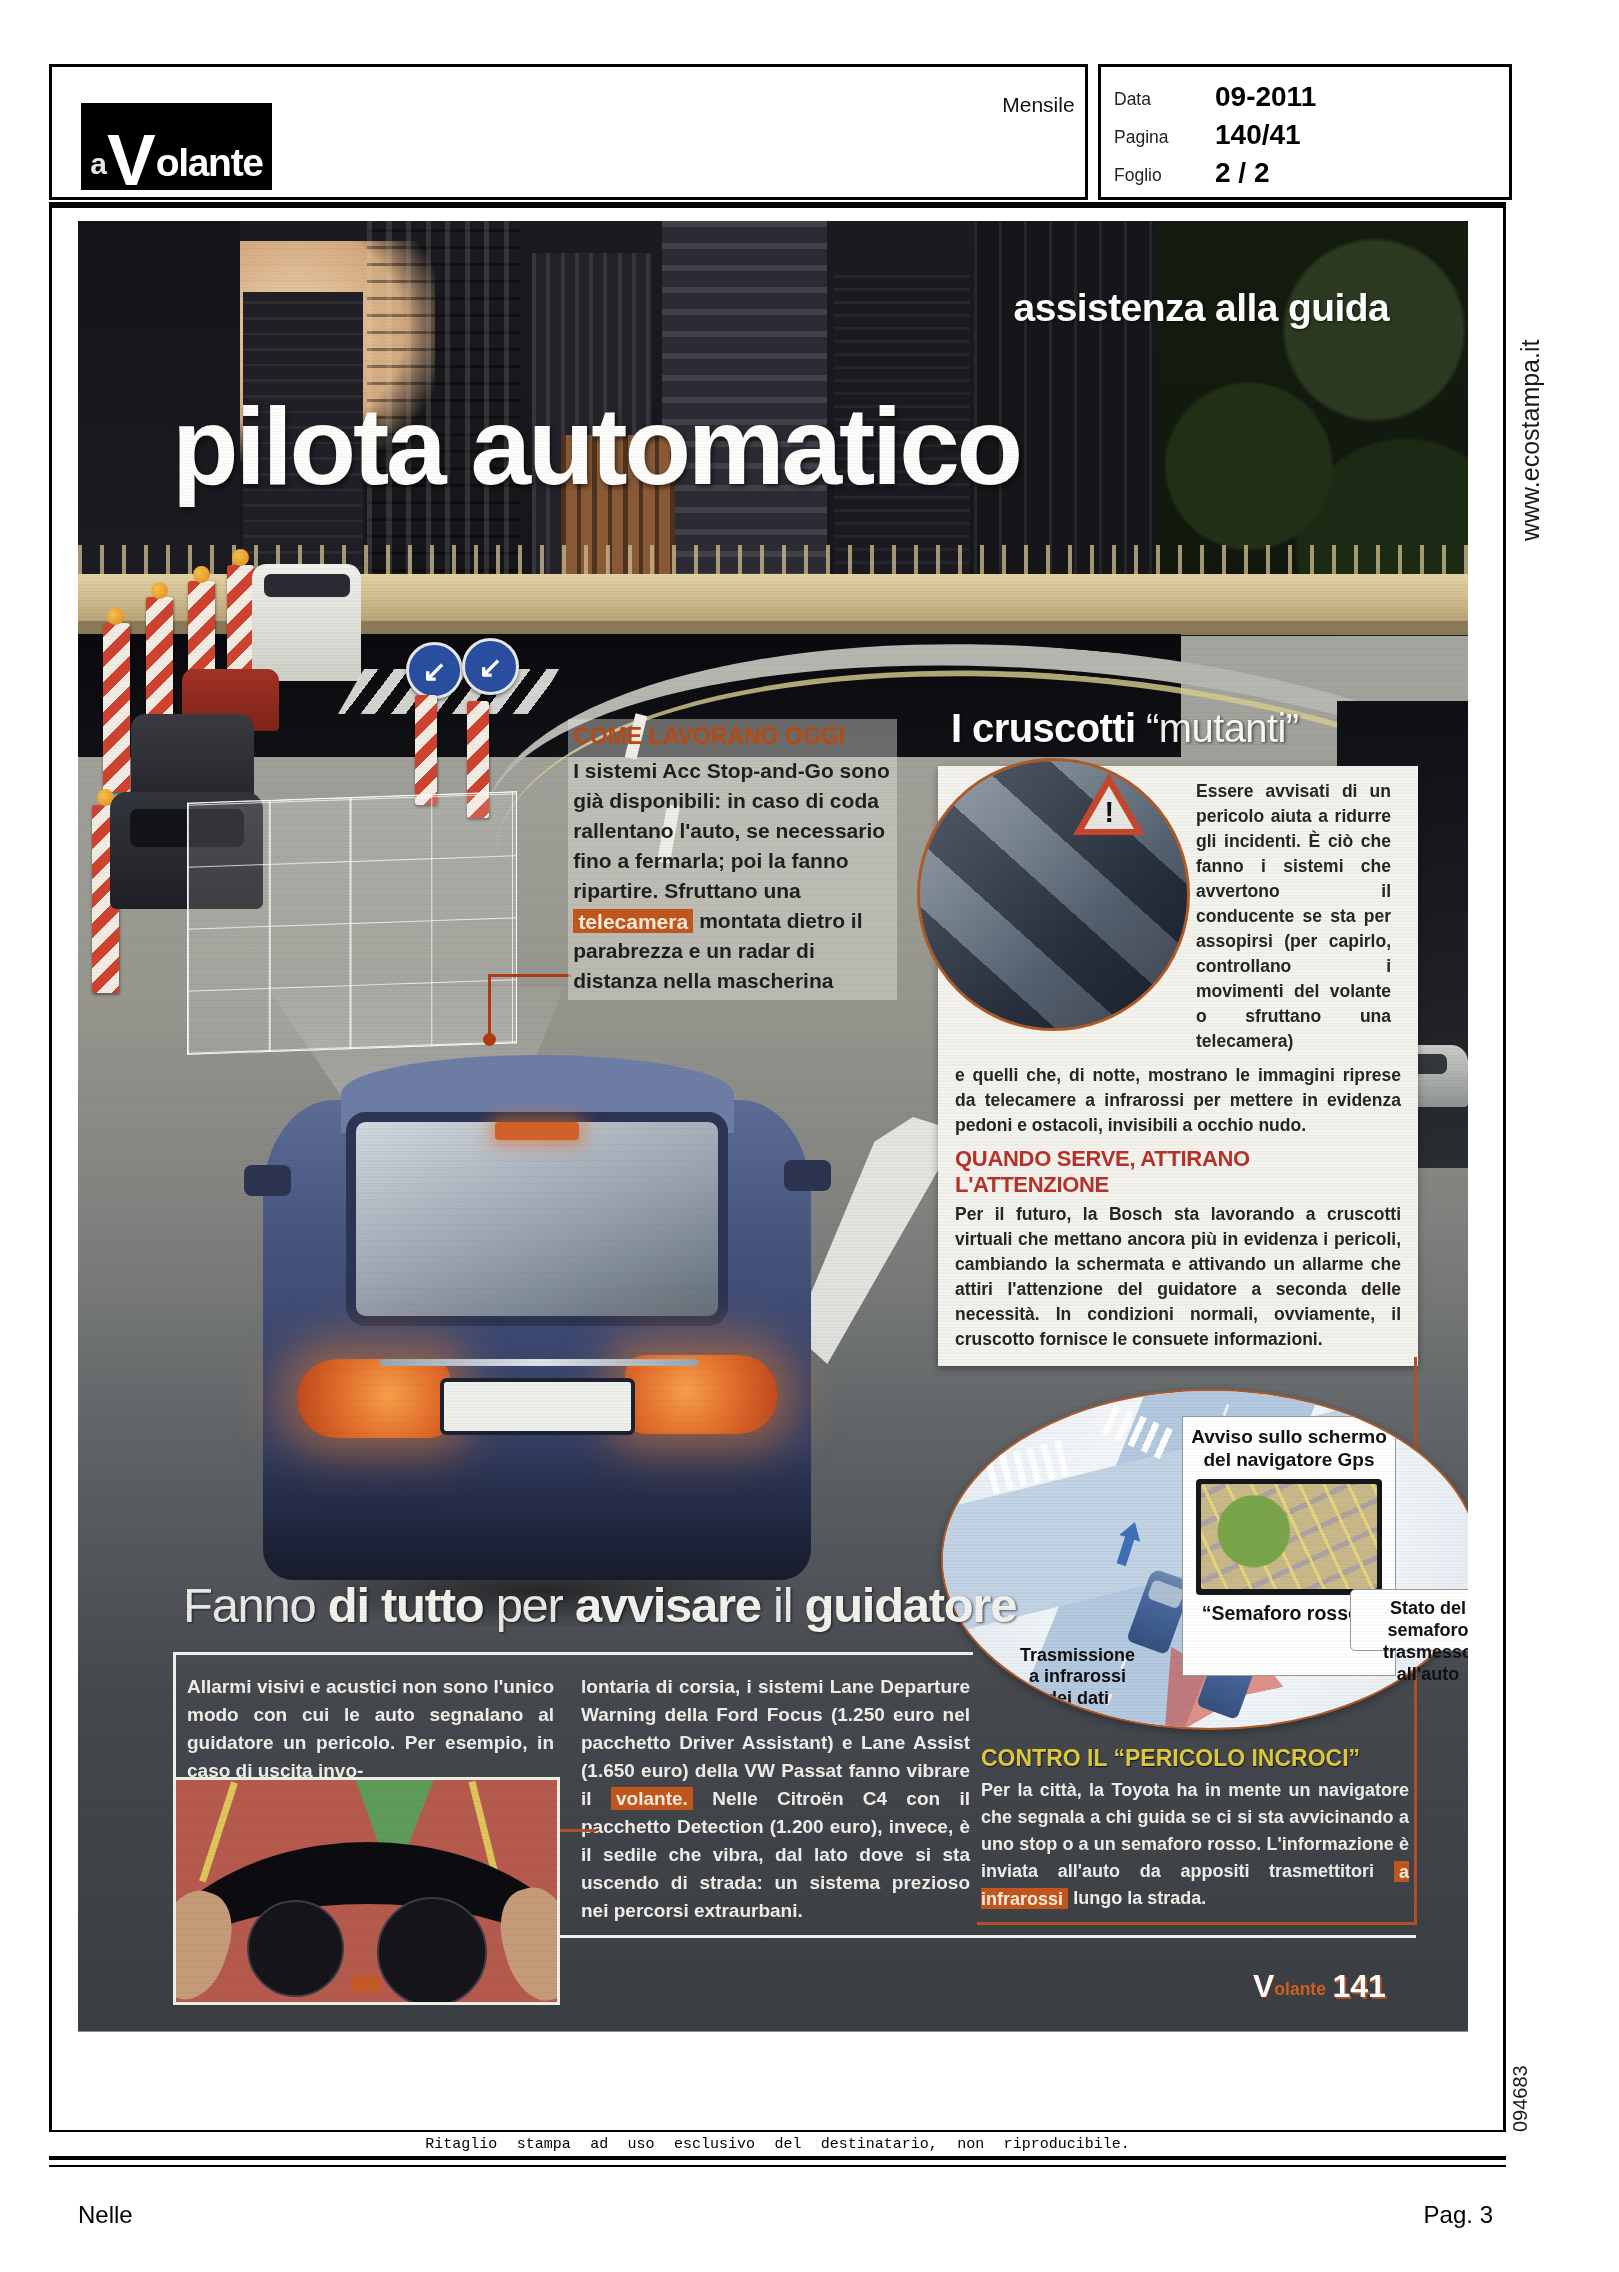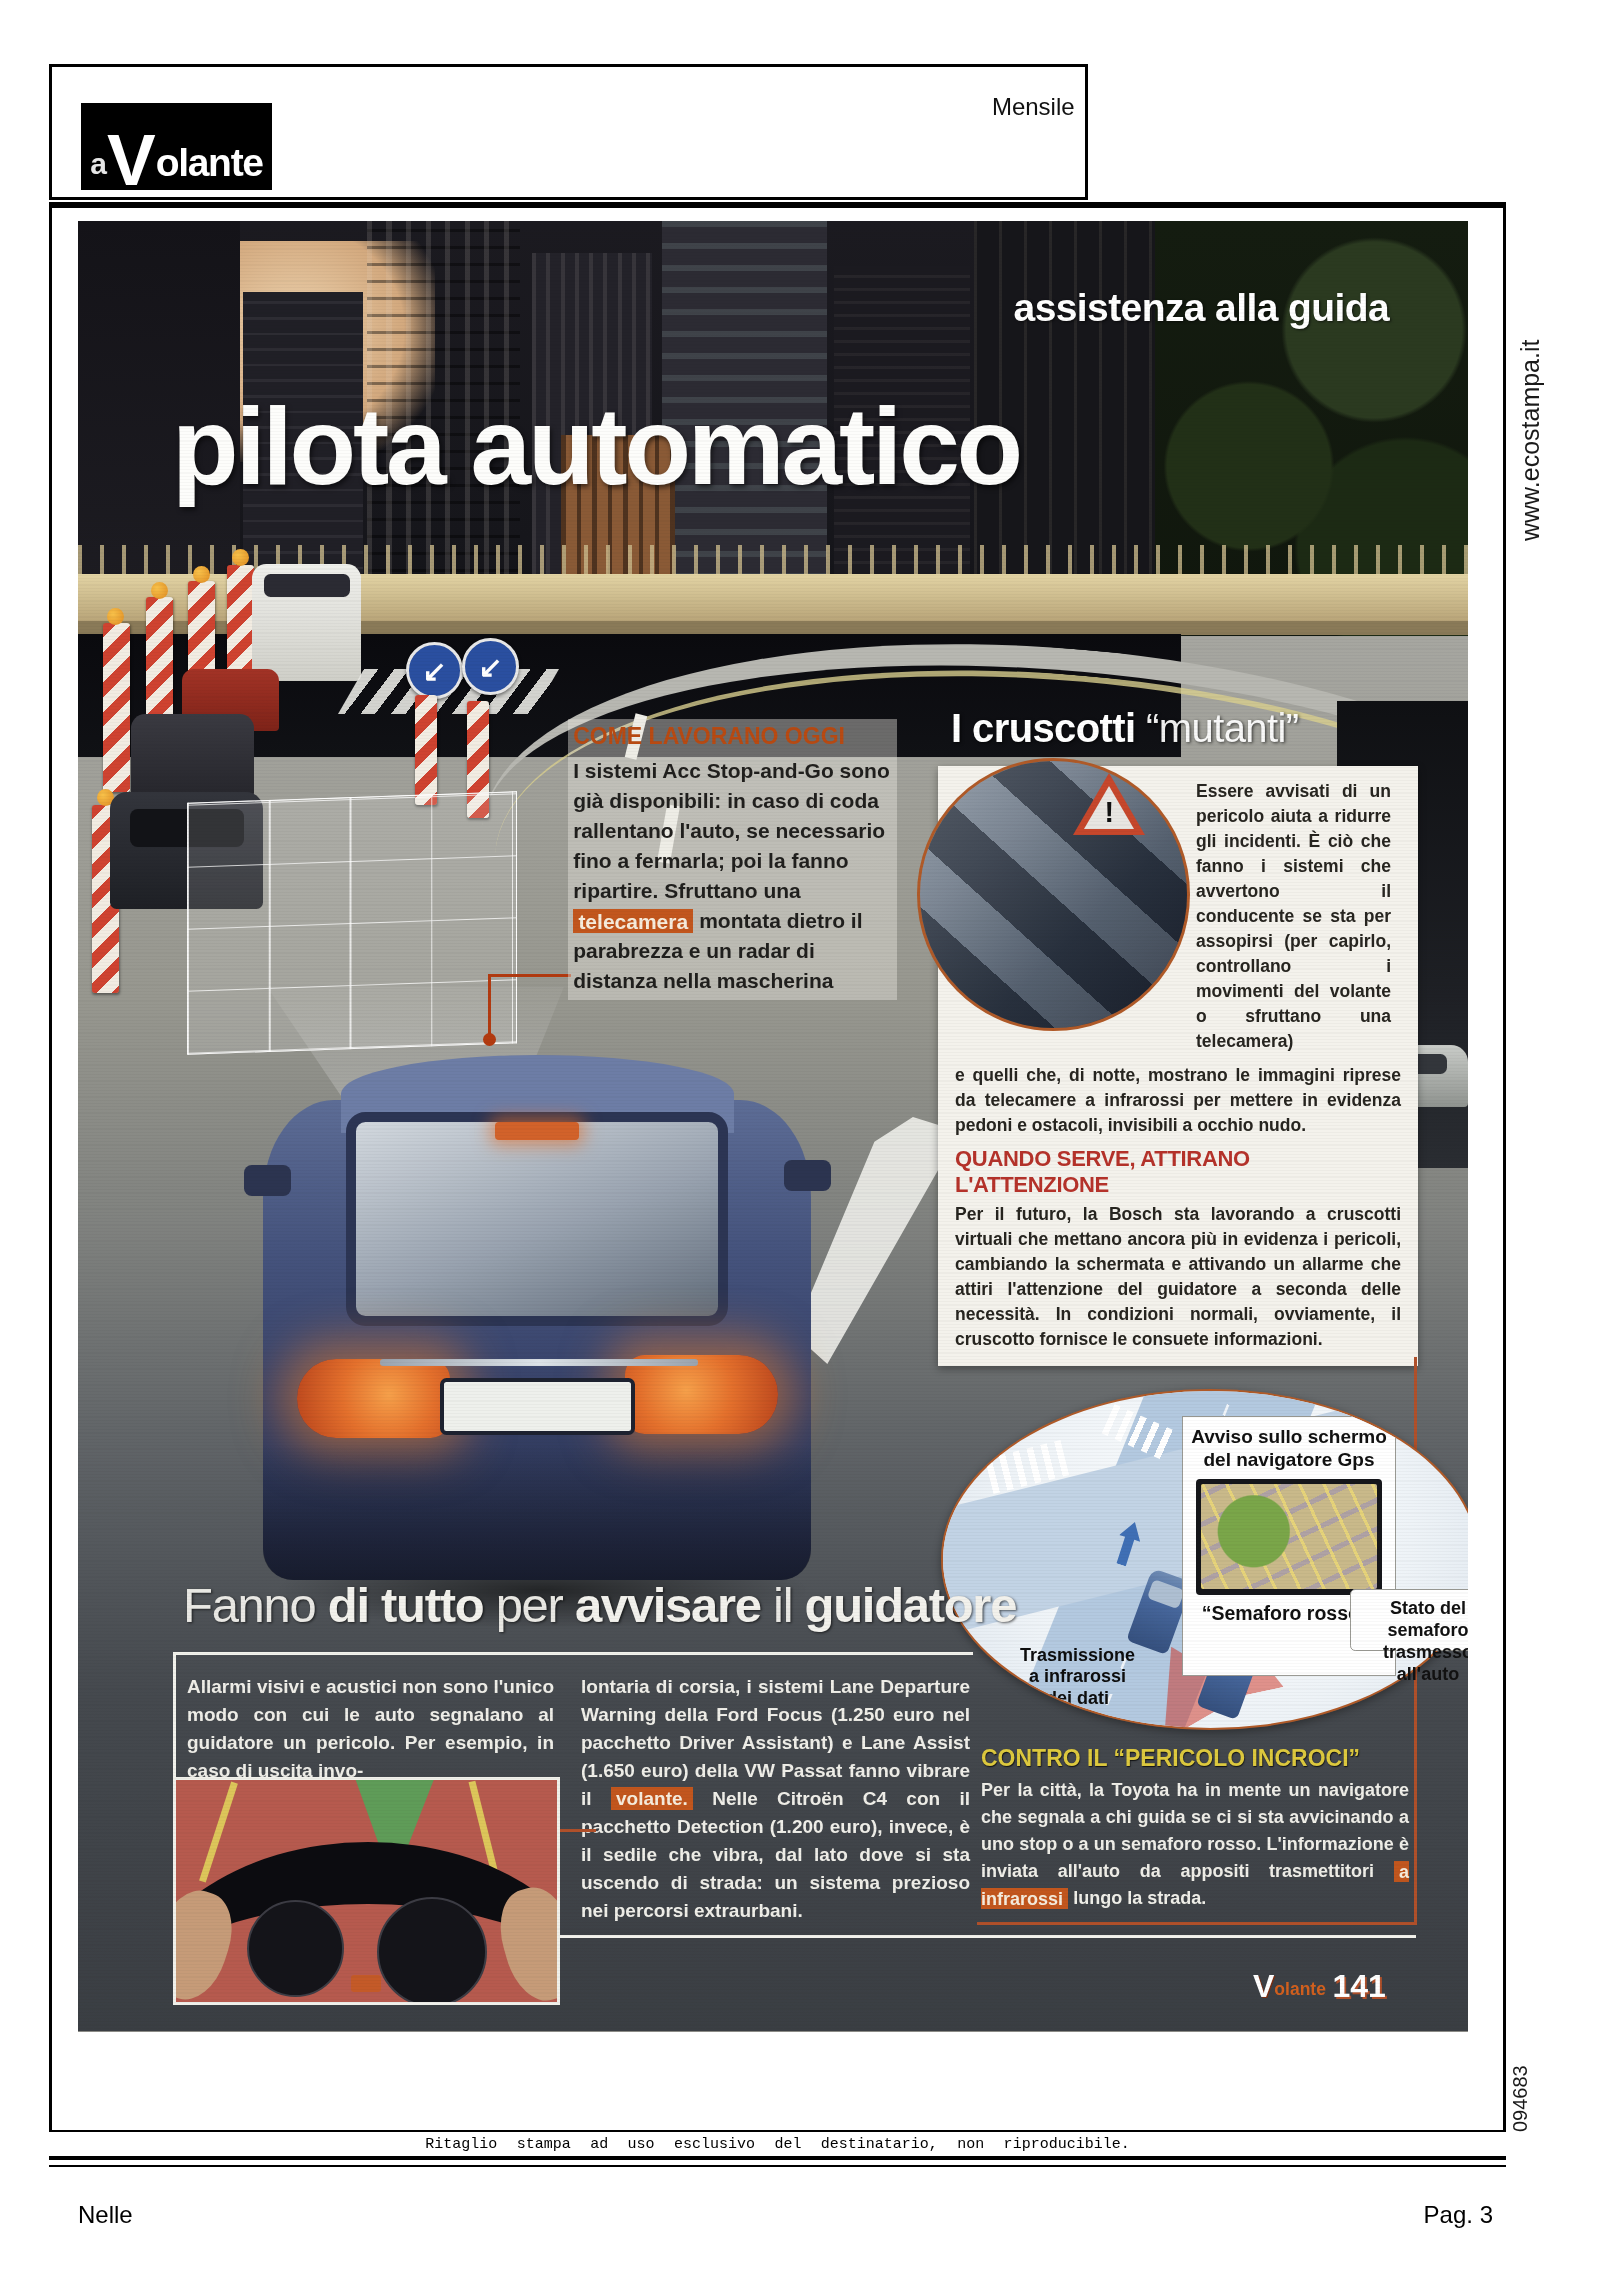--- a/index.html
+++ b/index.html
@@ -5,21 +5,21 @@
   html,body{margin:0;padding:0;background:#e8e8e8;}
   #sheet{position:relative;width:1620px;height:2273px;background:#ffffff;font-family:"Liberation Sans",sans-serif;overflow:hidden;}
   .abs{position:absolute;}
 
   
   .hbox{position:absolute;border:3.2px solid #000;background:#fff;}
   .logo{position:absolute;left:29px;top:36px;width:191px;height:87px;background:#000;color:#fff;display:flex;align-items:flex-end;justify-content:center;overflow:hidden;}
   .lg-a{font-size:30px;font-weight:700;margin-bottom:9px;opacity:.9;}
   .lg-V{font-size:73px;font-weight:700;line-height:.82;}
   .lg-rest{font-size:39px;font-weight:700;margin-bottom:5.2px;letter-spacing:-1.3px;}
-  .mensile{position:absolute;right:10.4px;top:26px;font-size:24px;color:#111;}
+  .mensile{position:absolute;right:10.4px;top:26px;font-size:21px;color:#111;}
   .hrow{position:absolute;left:13px;width:376px;height:36px;}
   .hlbl{position:absolute;left:0;top:7.8px;font-size:17.5px;color:#222;}
   .hval{position:absolute;left:101px;top:0;font-size:28px;font-weight:700;color:#000;}
 
   
   .vline{position:absolute;background:#000;}
   .hline{position:absolute;background:#000;}
   .vertical-text{position:absolute;writing-mode:vertical-rl;transform:rotate(180deg);color:#1a1a1a;white-space:nowrap;}
   .footer-strip{position:absolute;left:49px;top:2130px;width:1457px;height:30px;border-top:2.6px solid #000;border-bottom:4.5px solid #000;box-sizing:border-box;background:#fff;text-align:center;}
   .footer-strip span{font-family:"Liberation Mono",monospace;font-size:15px;word-spacing:10.4px;line-height:26px;color:#000;}
@@ -83,20 +83,34 @@
 <div id="sheet">
 
   <div class="hbox" style="left:49px;top:64px;width:1033px;height:130px;">
     <div class="logo">
       <span class="lg-a">a</span>
         <span class="lg-V">V</span>
         <span class="lg-rest">olante</span>
     </div>
     <div class="mensile">Mensile</div>
   </div>
+  <div class="hbox" style="left:1098px;top:64px;width:408px;height:130px;">
+    <div class="hrow" style="top:14.3px;">
+      <span class="hlbl">Data</span>
+      <span class="hval">09-2011</span>
+    </div>
+    <div class="hrow" style="top:52px;">
+      <span class="hlbl">Pagina</span>
+      <span class="hval">140/41</span>
+    </div>
+    <div class="hrow" style="top:90px;">
+      <span class="hlbl">Foglio</span>
+      <span class="hval">2 / 2</span>
+    </div>
+  </div>
 
   <div class="hline" style="left:49px;top:202px;width:1457px;height:5.8px;"></div>
   <div class="vline" style="left:49px;top:202px;width:2.6px;height:1931px;"></div>
   <div class="vline" style="left:1503px;top:202px;width:2.6px;height:1931px;"></div>
 
   <div class="vertical-text" style="left:1516px;top:217px;height:324px;font-size:25px;font-weight:500;">www.ecostampa.it</div>
   <div class="vertical-text" style="left:1509px;top:1996px;height:136px;font-size:20px;">094683</div>
 
   <div id="photo">
 

